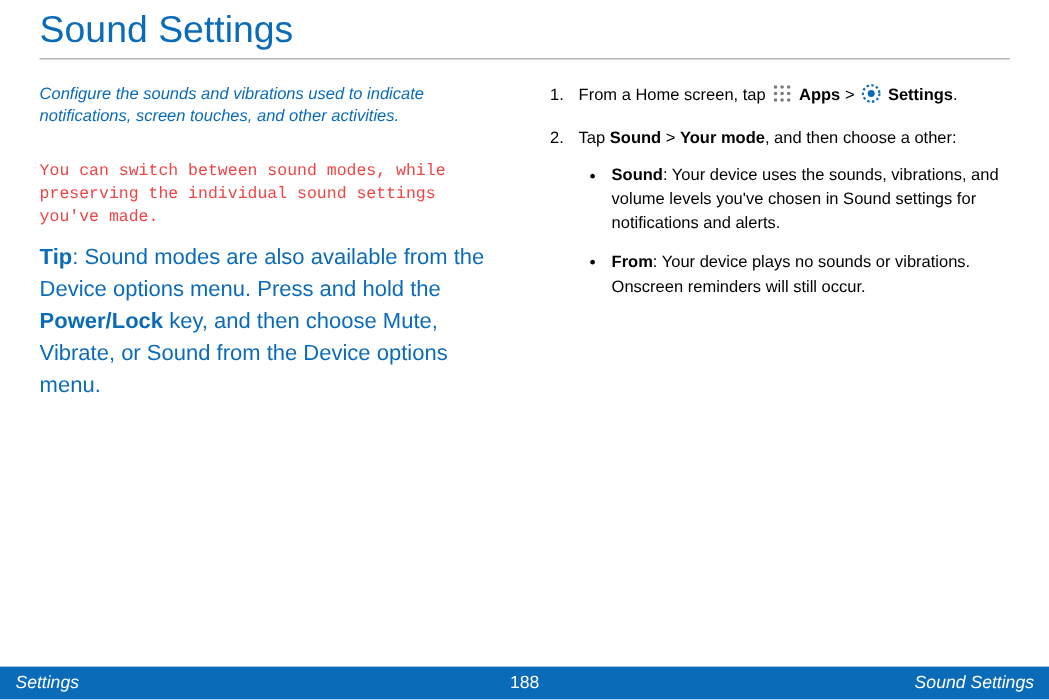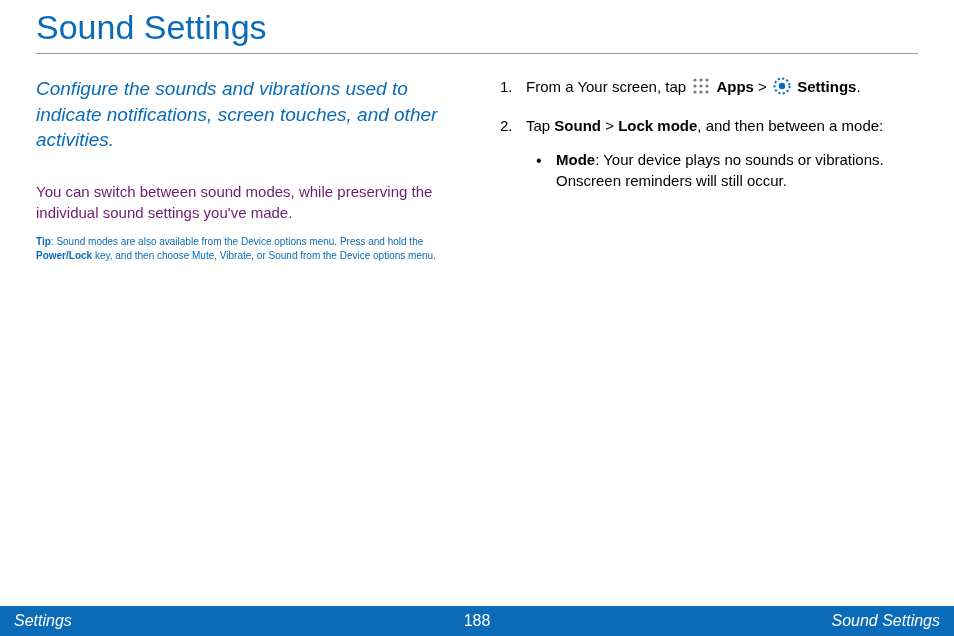--- a/index.html
+++ b/index.html
@@ -24,40 +24,41 @@
     }
     .cols {
       display: flex;
       gap: 46px;
     }
     .col {
       flex: 1;
       min-width: 0;
     }
     .subtitle {
-      font-size: 19px;
+      font-size: 15px;
       font-style: italic;
       color: #0a6bb8;
       line-height: 1.35;
       margin-bottom: 28px;
     }
     .section-h {
       font-size: 23px;
       font-weight: 400;
       color: #0a6bb8;
       margin-bottom: 10px;
     }
     .para {
       font-size: 15px;
-      color: #701a75;
+      color: #ef4444;
       line-height: 1.4;
       margin-bottom: 12px;
+      font-family: Liberation Mono, monospace;
     }
     .tip {
-      font-size: 10px;
+      font-size: 20px;
       color: #0a6bb8;
       line-height: 1.45;
     }
     .tip .tip-label { font-weight: bold; }
     .tip .bold-key { font-weight: bold; }
     ol.steps {
       list-style: none;
       counter-reset: st;
       font-size: 15px;
       color: #000;
@@ -131,45 +132,48 @@
       <p class="para">You can switch between sound modes, while preserving the individual sound settings you've made.</p>
 
       <p class="tip">
         <span class="tip-label">Tip</span><span>: Sound modes are also available from the Device options menu. Press and hold the </span><span class="bold-key">Power/Lock</span><span> key, and then choose Mute, Vibrate, or Sound from the Device options menu.</span>
       </p>
     </div>
 
     <div class="col">
       <ol class="steps">
         <li>
-          <span>From a Your screen, tap </span><span class="icon"><svg width="18" height="18" viewBox="0 0 18 18">
+          <span>From a Home screen, tap </span><span class="icon"><svg width="18" height="18" viewBox="0 0 18 18">
                 <g fill="#7a7a7a">
                   <circle cx="3" cy="3" r="1.6"></circle>
                   <circle cx="9" cy="3" r="1.6"></circle>
                   <circle cx="15" cy="3" r="1.6"></circle>
                   <circle cx="3" cy="9" r="1.6"></circle>
                   <circle cx="9" cy="9" r="1.6"></circle>
                   <circle cx="15" cy="9" r="1.6"></circle>
                   <circle cx="3" cy="15" r="1.6"></circle>
                   <circle cx="9" cy="15" r="1.6"></circle>
                   <circle cx="15" cy="15" r="1.6"></circle>
                 </g>
               </svg></span>
           <b>Apps</b><span> &gt; </span><span class="icon"><svg width="18" height="18" viewBox="0 0 18 18">
                 <circle cx="9" cy="9" r="7.5" fill="none" stroke="#0a6bb8" stroke-width="2" stroke-dasharray="2.2 2.2"></circle>
                 <circle cx="9" cy="9" r="3.2" fill="#0a6bb8"></circle>
               </svg></span>
           <b>Settings</b><span>.</span>
         </li>
         <li>
-          <span>Tap </span><b>Sound</b><span> &gt; </span><b>Lock mode</b><span>, and then between a mode:</span>
+          <span>Tap </span><b>Sound</b><span> &gt; </span><b>Your mode</b><span>, and then choose a other:</span>
 
           <ul class="bullets">
             <li>
-              <b>Mode</b><span>: Your device plays no sounds or vibrations. Onscreen reminders will still occur.</span>
+              <b>Sound</b><span>: Your device uses the sounds, vibrations, and volume levels you've chosen in Sound settings for notifications and alerts.</span>
+            </li>
+            <li>
+              <b>From</b><span>: Your device plays no sounds or vibrations. Onscreen reminders will still occur.</span>
             </li>
           </ul>
         </li>
       </ol>
     </div>
   </div>
 </div>
 
 <div class="footer">
   <span class="left">Settings</span>

